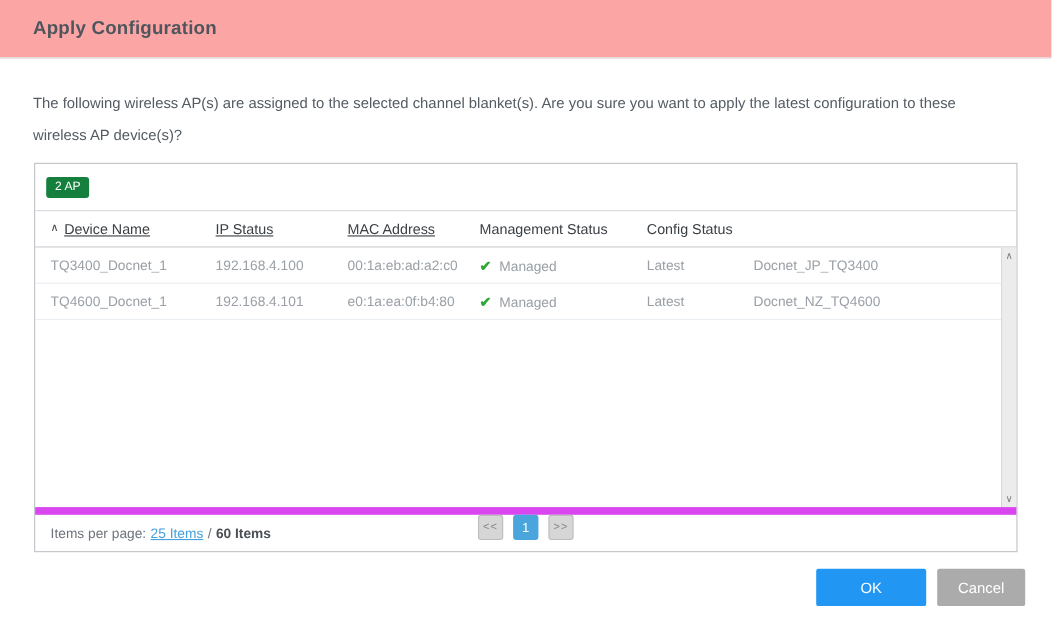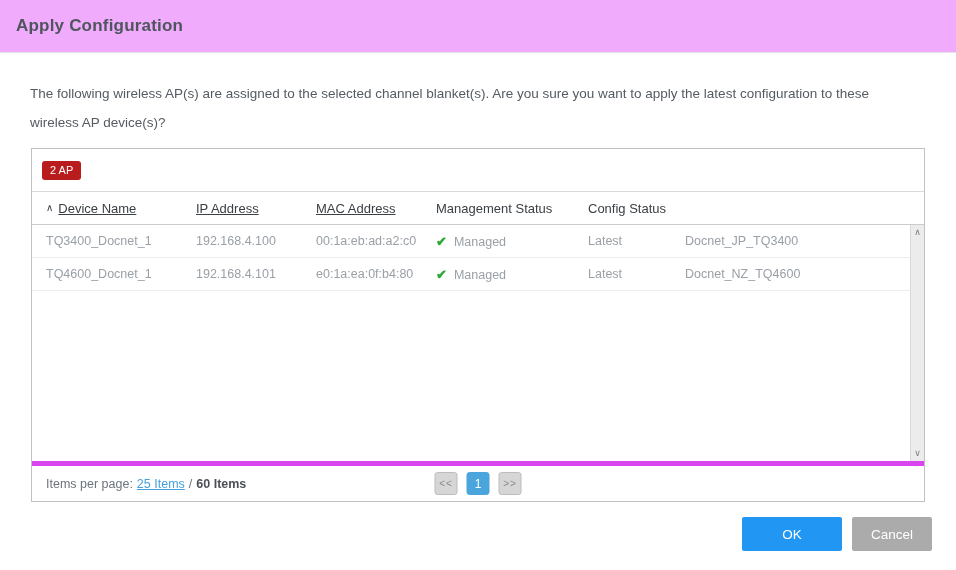--- a/index.html
+++ b/index.html
@@ -8,25 +8,25 @@
     font-family: "Liberation Sans", sans-serif;
     background: #ffffff;
     color: #545b62;
     position: relative;
     overflow: hidden;
   }
 
   
   .title-bar {
     height: 53px;
-    background: #f0abfc;
+    background: #fca5a5;
     border-bottom: 1px solid #e2e4e7;
     display: flex;
     align-items: center;
-    padding: 0 16px;
+    padding: 0 30px;
   }
   .title-bar h1 {
     font-size: 17px;
     font-weight: bold;
     color: #4e555c;
     letter-spacing: .2px;
   }
 
   
   .message {
@@ -51,21 +51,21 @@
   }
 
   .badge-row {
     height: 43px;
     display: flex;
     align-items: center;
     padding: 0 10px;
     border-bottom: 1px solid #d8dbdd;
   }
   .count-badge {
-    background: #b91c1c;
+    background: #15803d;
     color: #ffffff;
     font-size: 11px;
     padding: 4px 8px;
     border-radius: 3px;
     line-height: 1;
   }
 
   .hdr-row {
     height: 33px;
     display: flex;
@@ -128,23 +128,22 @@
     justify-content: space-between;
     align-items: center;
     font-size: 9px;
     color: #7d7d7d;
     padding: 3px 0;
   }
   .vscroll span { line-height: 1; cursor: pointer; }
 
   .pager-row {
     height: 40px;
-    border-top: 5px solid #d946ef;
-    display: flex;
-    align-items: center;
+    border-top: 7px solid #d946ef;
+    display: flex;
     padding: 0 14px;
     position: relative;
     font-size: 12.5px;
     color: #6d747b;
   }
   .ipp { display: flex; align-items: center; gap: 4px; }
   .ipp .link {
     color: #45a0dc;
     text-decoration: underline;
     cursor: pointer;
@@ -216,21 +215,21 @@
   <div class="badge-row">
     <span class="count-badge">2 AP</span>
   </div>
 
   <div class="hdr-row">
     <div class="hdr-cell col-device">
       <span class="sort-caret">∧</span>
       <span class="lbl sortable">Device Name</span>
     </div>
     <div class="hdr-cell col-ip">
-      <span class="lbl sortable">IP Address</span>
+      <span class="lbl sortable">IP Status</span>
     </div>
     <div class="hdr-cell col-mac">
       <span class="lbl sortable">MAC Address</span>
     </div>
     <div class="hdr-cell col-mgmt">
       <span class="lbl">Management Status</span>
     </div>
     <div class="hdr-cell col-config">
       <span class="lbl">Config Status</span>
     </div>

